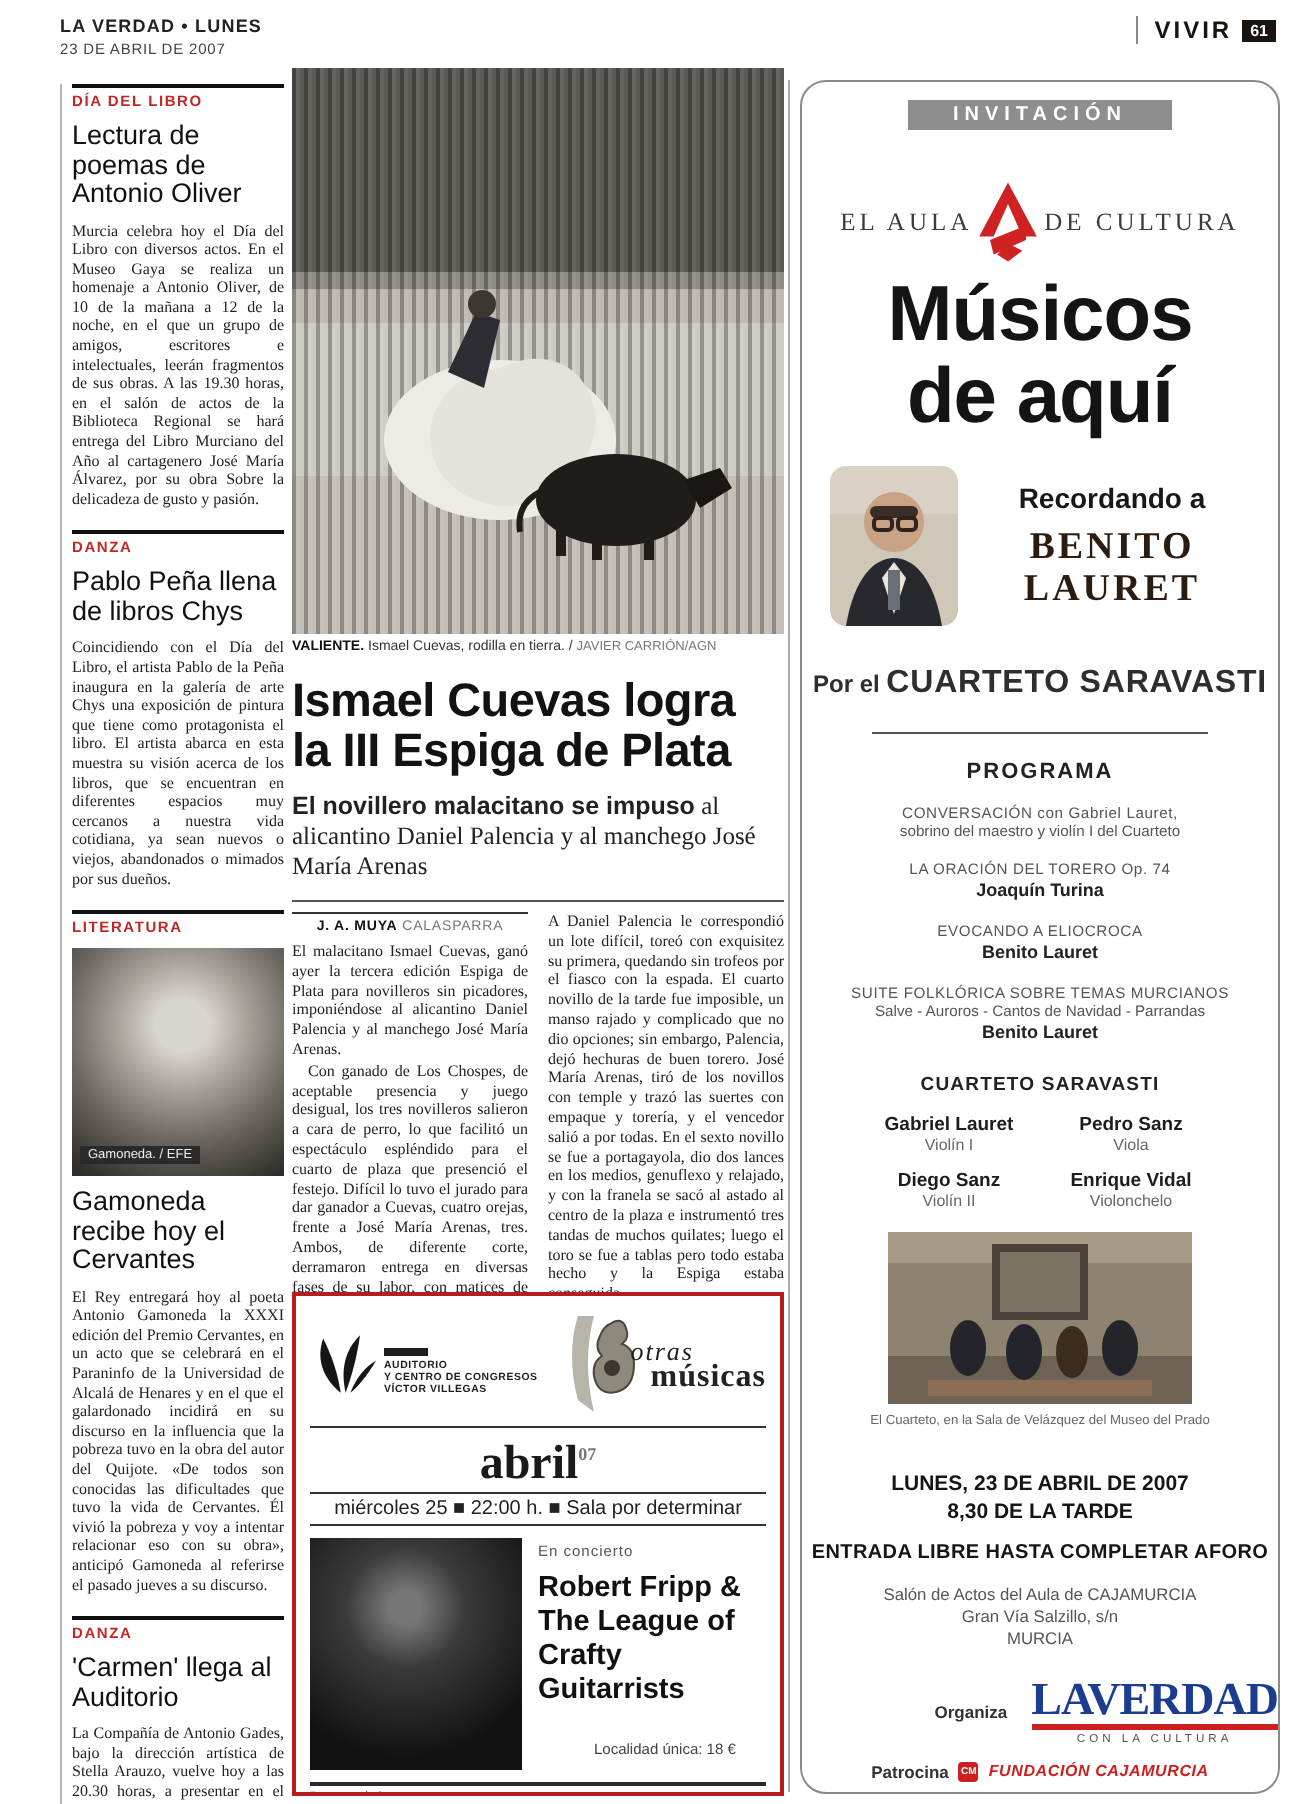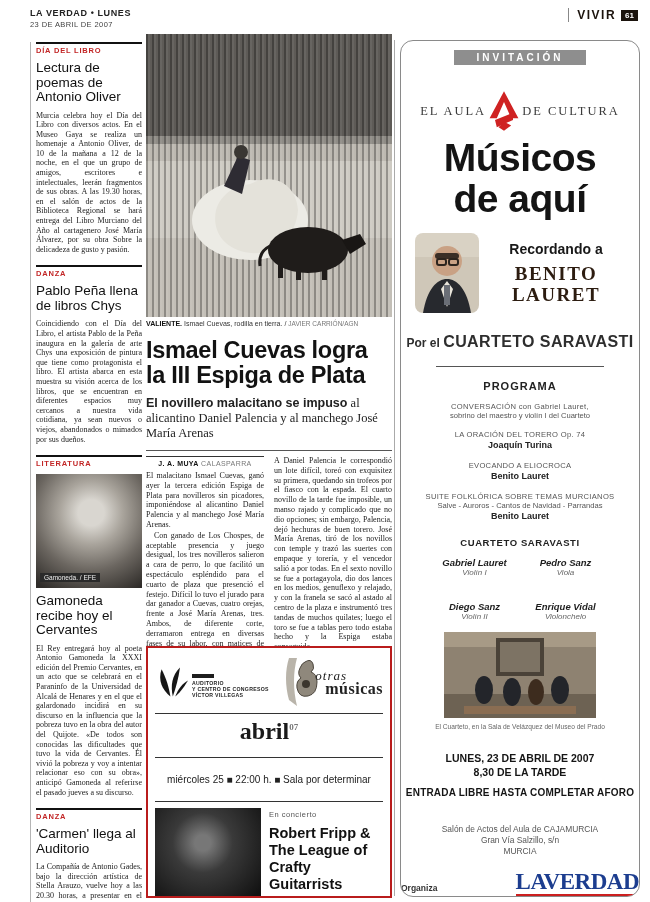--- a/index.html
+++ b/index.html
@@ -55,21 +55,21 @@
   .venue-lines{font-size:5.2px;font-weight:bold;color:#1d1d1d;line-height:6px;letter-spacing:.3px;}
   .venue-bar{width:22px;height:4px;background:#1d1d1d;margin-bottom:2px;}
   .brand{display:flex;align-items:center;gap:2px;}
   .brand-txt{font-family:"Liberation Serif",serif;color:#222;line-height:13px;margin-left:-6px;}
   .brand-l1{font-style:italic;font-size:13px;letter-spacing:1px;}
   .brand-l2{font-size:16px;font-weight:bold;margin-left:10px;letter-spacing:.5px;}
   .mad-hr{border-top:1px solid #333;margin:2px 0 1px 0;}
   .mad-month{text-align:center;font-family:"Liberation Serif",serif;font-size:24px;font-weight:bold;line-height:24px;color:#1a1a1a;}
   .mad-month sup{font-size:9px;color:#777;}
   .mad-sched{border-top:1px solid #333;border-bottom:1px solid #333;text-align:center;
-             font-size:10px;color:#222;padding:16px 0;margin-top:14px;}
+             font-size:10px;color:#222;padding:2px 0;margin-top:2px;}
   .mad-body{display:flex;gap:8px;margin-top:6px;height:118px;}
   .mad-photo{width:106px;height:116px;background:
      radial-gradient(circle at 45% 30%,#777 0 8%,#3a3a3a 30%,#121212 75%);flex:none;}
   .mad-right{flex:1;padding-top:2px;}
   .mad-tag{font-size:7.5px;color:#555;letter-spacing:.5px;margin-bottom:6px;}
   .artist{font-size:14.5px;line-height:17px;font-weight:bold;color:#111;}
   .price{font-size:7.5px;color:#444;margin-top:16px;padding-left:28px;}
   .mad-foot{border-top:2px solid #2a2a2a;margin-top:4px;padding-top:3px;display:flex;gap:8px;align-items:flex-start;}
   .foot-left{width:62px;}
   .foot-label{font-size:6px;color:#333;}
@@ -93,32 +93,32 @@
   .porel{margin-top:20px;font-weight:bold;color:#2e2e2e;}
   .porel .pe1{font-size:12px;}
   .porel .pe2{font-size:16px;letter-spacing:.4px;}
   .hr1{width:168px;border-top:1px solid #555;margin:15px auto 0;}
   .prog-title{margin-top:13px;font-size:11px;font-weight:bold;letter-spacing:1px;color:#222;}
   .pitem{margin-top:10px;}
   .pl1{font-size:7.6px;color:#555;letter-spacing:.3px;line-height:9px;}
   .pl2{font-size:7.6px;color:#555;line-height:9px;}
   .pauthor{font-size:9px;font-weight:bold;color:#222;line-height:11px;margin-top:1px;}
   .qtitle{margin-top:15px;font-size:9.5px;font-weight:bold;letter-spacing:.6px;color:#222;}
-  .members{margin:9px 28px 0;display:grid;grid-template-columns:1fr 1fr;row-gap:24px;font-style:italic;}
+  .members{margin:9px 28px 0;display:grid;grid-template-columns:1fr 1fr;row-gap:8px;}
   .mname{font-size:9.5px;font-weight:bold;color:#1d1d1d;}
   .mrole{font-size:8px;color:#666;}
   .qphoto{margin:11px auto 0;width:152px;height:86px;position:relative;overflow:hidden;
      background:linear-gradient(#a79a86 0 18%,#8e8271 18% 72%,#6d6253 72% 100%);}
   .qcap{margin-top:5px;font-size:6.6px;color:#666;}
   .evdate{margin-top:22px;font-size:10.5px;font-weight:bold;color:#151515;}
   .evtime{font-size:10.5px;font-weight:bold;color:#151515;margin-top:2px;}
   .eventry{margin-top:9px;font-size:10px;font-weight:bold;color:#151515;letter-spacing:.2px;}
   .venue-l{font-size:8.4px;color:#555;line-height:11px;}
-  .venue-blk{margin-top:26px;}
-  .org-row{margin-top:14px;display:flex;align-items:center;justify-content:space-between;gap:2px;}
+  .venue-blk{margin-top:10px;}
+  .org-row{margin-top:14px;display:flex;align-items:center;justify-content:flex-end;gap:12px;}
   .org-label{font-size:8.5px;font-weight:bold;color:#333;}
   .lv-logo{font-family:"Liberation Serif",serif;font-size:23px;font-weight:bold;color:#1c3d8f;
            letter-spacing:-.5px;line-height:22px;}
   .lv-bar{height:2.5px;background:#cc1f1f;margin-top:1px;}
   .lv-sub{font-size:5.8px;letter-spacing:2px;color:#555;margin-top:2px;}
   .pat-row{margin-top:8px;display:flex;align-items:center;justify-content:center;gap:5px;}
   .cm-sq{width:10px;height:10px;background:#cc1f1f;color:#fff;font-size:5px;font-weight:bold;
          display:flex;align-items:center;justify-content:center;border-radius:2px;}
   .fundacion{font-size:8px;font-weight:bold;font-style:italic;color:#cc1f1f;letter-spacing:.3px;}
 </style>

